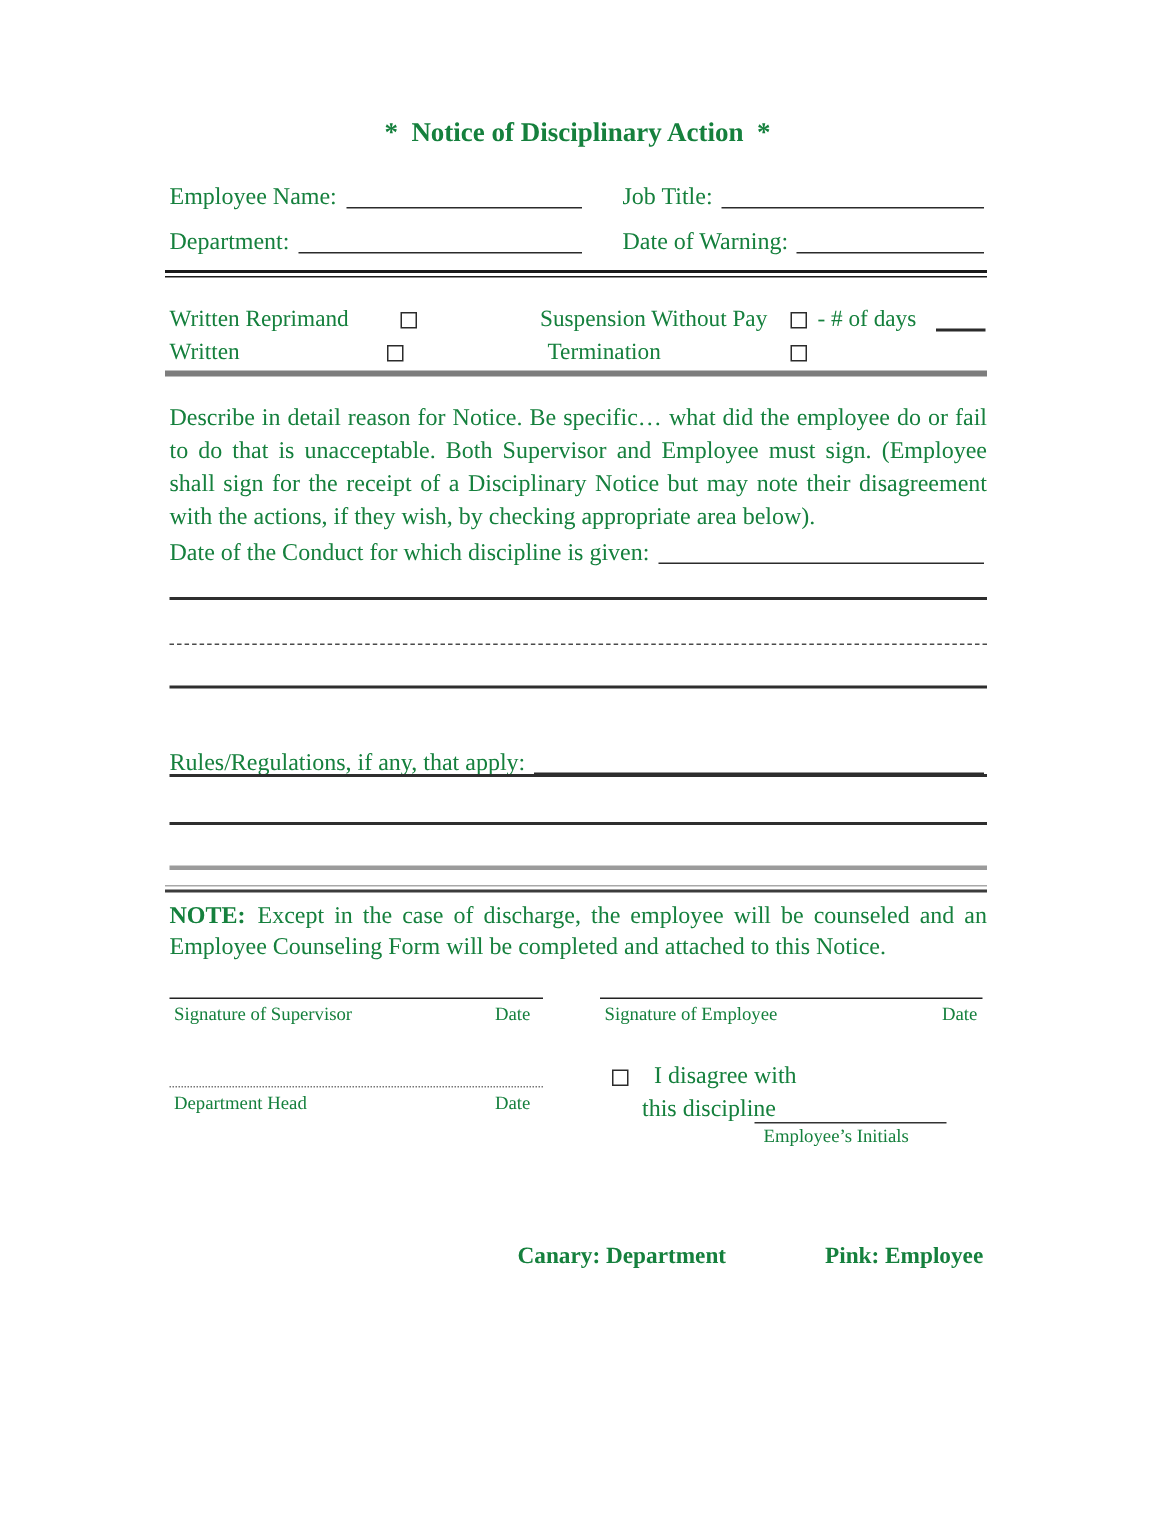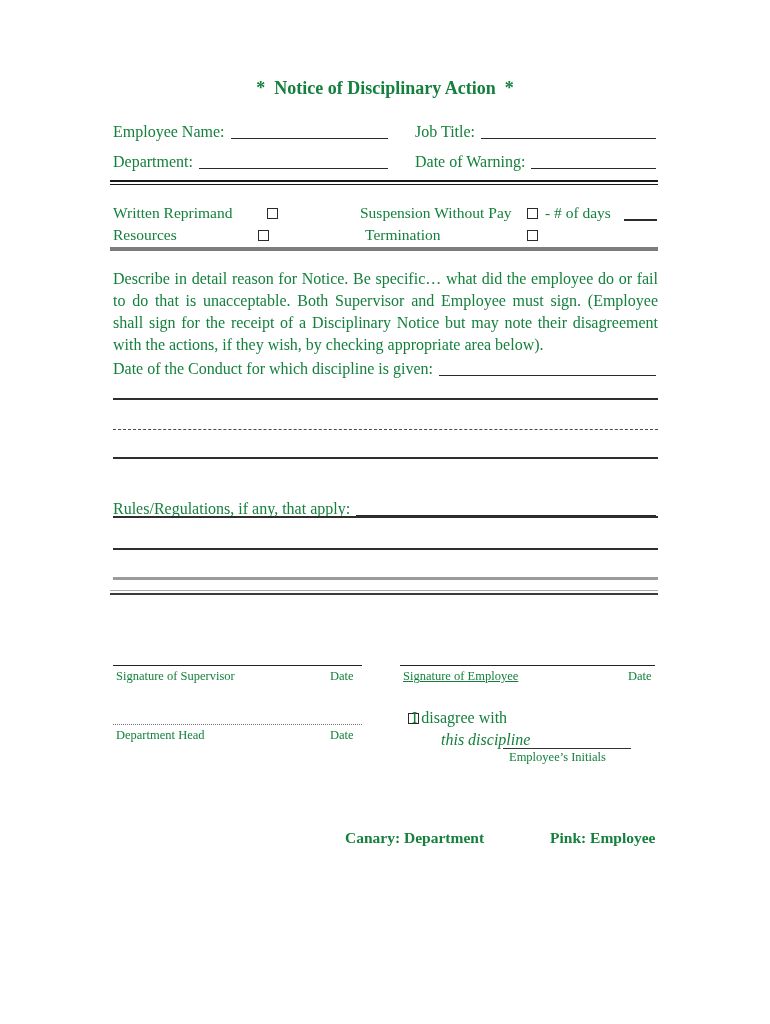--- a/index.html
+++ b/index.html
@@ -41,26 +41,26 @@
   #bl-gray{top:545px;border-bottom:3px solid #9b9b9b;}
   
   .note{position:absolute;top:568px;left:113px;width:545px;font-size:16px;line-height:21px;text-align:justify;}
   .note b{margin-right:8px;}
   
   .sig{position:absolute;top:620px;left:113px;width:545px;height:130px;font-size:16px;}
   .sig .sline{position:absolute;width:249px;border-top:1px solid #222;}
   #sline-sup{left:0;top:13px;} #sline-emp{left:287px;top:13px;width:255px;}
   .slab{position:absolute;font-size:12.5px;line-height:15px;}
   #lab-sup{left:3px;top:17px;} #lab-date1{left:217px;top:17px;}
-  #lab-emp{left:290px;top:17px;text-decoration:underline;} #lab-date2{left:515px;top:17px;}
+  #lab-emp{left:290px;top:17px;} #lab-date2{left:515px;top:17px;}
   #dotline{position:absolute;left:0;top:72px;width:249px;border-top:1px dotted #777;}
   #lab-dept{left:3px;top:76px;} #lab-date3{left:217px;top:76px;}
   #dis-box{left:295px;top:61px;}
-  #dis1{position:absolute;left:299px;top:56px;line-height:20px;}
-  #dis2{position:absolute;left:328px;top:78px;line-height:20px;font-style:italic;}
+  #dis1{position:absolute;left:323px;top:56px;line-height:20px;}
+  #dis2{position:absolute;left:315px;top:78px;line-height:20px;}
   #init-line{position:absolute;left:390px;top:96px;width:128px;border-top:1px solid #333;}
   #init-lab{left:396px;top:98px;}
   
   .footer{position:absolute;top:797px;left:113px;width:545px;height:20px;font-weight:bold;font-size:15.5px;}
   .footer span{position:absolute;top:0;}
   #foot-white{left:0;} #foot-canary{left:232px;} #foot-pink{left:437px;}
 </style>
 </head>
 <body>
 
@@ -95,21 +95,21 @@
 
   <div class="cbrow" id="cbrow1">
     <span class="lab" style="left:0;">Written Reprimand</span>
     <span class="box" style="left:154px;"></span>
     <span class="lab" style="left:247px;">Suspension Without Pay</span>
     <span class="box" style="left:414px;"></span>
     <span class="lab" style="left:432px;">- # of days</span>
     <span class="days-line"></span>
   </div>
   <div class="cbrow" id="cbrow2">
-    <span class="lab" style="left:0;">Resources</span>
+    <span class="lab" style="left:0;">Written</span>
     <span class="box" style="left:145px;"></span>
     <span class="lab" style="left:252px;">Termination</span>
     <span class="box" style="left:414px;"></span>
   </div>
 
   <div class="rule-gray-thick"></div>
 
   <p class="describe" style="margin:0;">Describe in detail reason for Notice. Be specific… what did the employee do or fail to do that is unacceptable.  Both Supervisor and Employee must sign.  (Employee shall sign for the receipt of a Disciplinary Notice but may note their disagreement with the actions, if they wish, by checking appropriate area below).</p>
 
   <div class="labelrow" id="conduct-row">
@@ -125,20 +125,21 @@
     <span>Rules/Regulations, if any, that apply:</span>
     <span class="uline"></span>
   </div>
 
   <div class="hline" id="bl3"></div>
   <div class="hline" id="bl4"></div>
   <div class="hline" id="bl-gray"></div>
 
   <div class="rule-dbl-note"></div>
 
+  <p class="note" style="margin:0;"><b>NOTE:</b><span>Except in the case of discharge, the employee will be counseled and an Employee Counseling Form will be completed and attached to this Notice.</span></p>
 
   <div class="sig">
     <div class="sline" id="sline-sup"></div>
     <div class="sline" id="sline-emp"></div>
     <span class="slab" id="lab-sup">Signature of Supervisor</span>
     <span class="slab" id="lab-date1">Date</span>
     <span class="slab" id="lab-emp">Signature of Employee</span>
     <span class="slab" id="lab-date2">Date</span>
 
     <span class="box" id="dis-box"></span>

